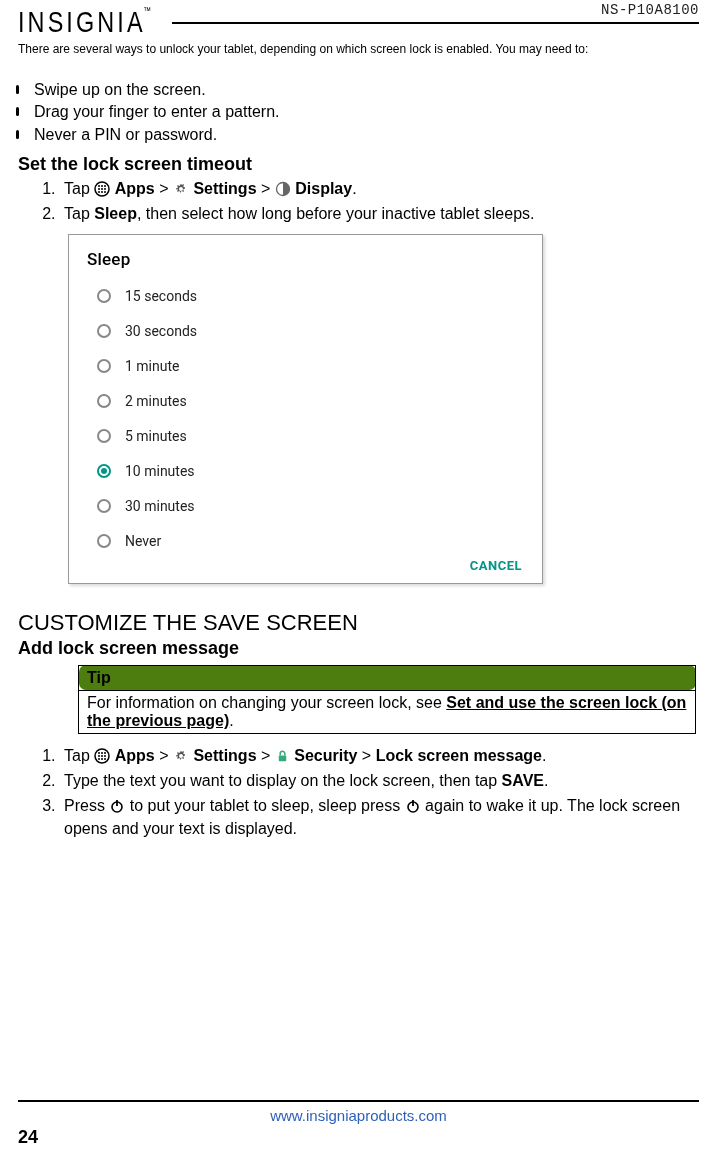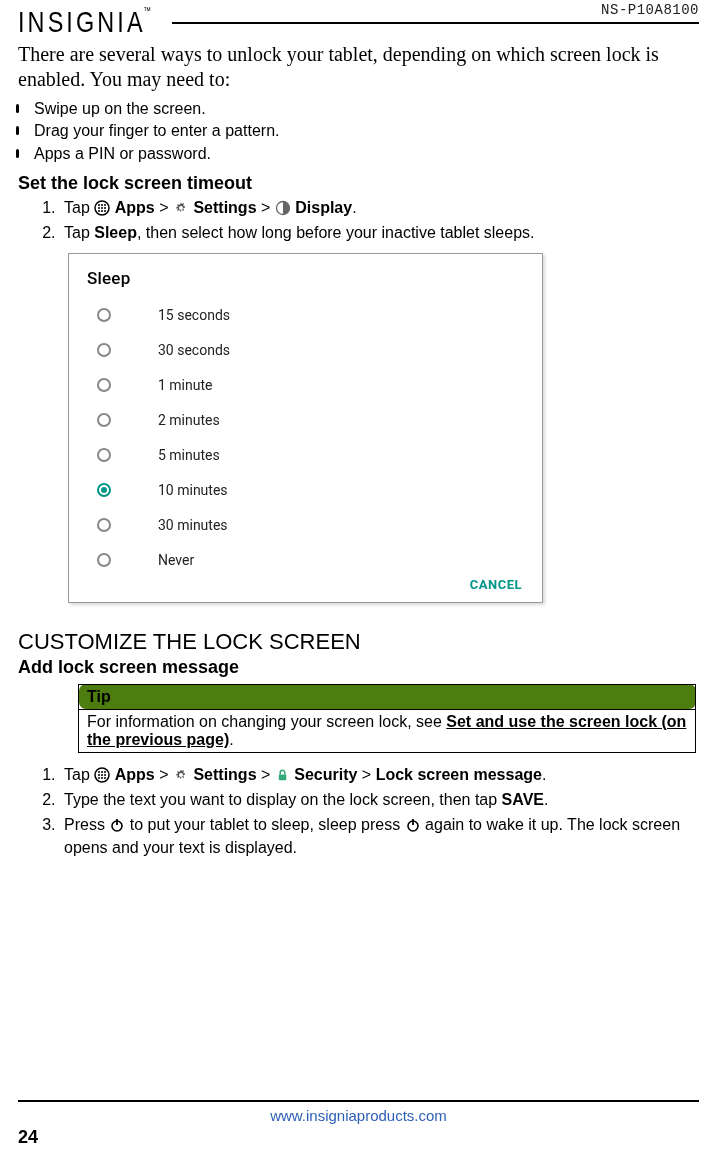--- a/index.html
+++ b/index.html
@@ -62,24 +62,23 @@
     font-size: 18px;
     font-weight: bold;
     margin: 8px 0 2px 0;
   }
   h2.major {
     font-size: 22px;
     font-weight: 400;
     margin: 26px 0 2px 0;
   }
   p.body {
-    font-size: 20px;
-    margin: 4px 0 6px 0;
+    font-size: 12px;
+    margin: 4px 0 22px 0;
     line-height: 1.25;
-    font-family: Liberation Serif, serif;
   }
   ul.bullets {
     margin: 2px 0 8px 16px;
     padding: 0;
   }
   ul.bullets li {
     list-style: none;
     position: relative;
     font-size: 16px;
     line-height: 1.4;
@@ -131,21 +130,20 @@
     font-weight: 500;
     margin-bottom: 10px;
     letter-spacing: 0.2px;
   }
   .mock .opt {
     display: flex;
     align-items: center;
     font-size: 14px;
     height: 35px;
     color: #222;
-    gap: 33px;
   }
   .mock .radio {
     width: 14px;
     height: 14px;
     border: 2px solid #888;
     border-radius: 50%;
     margin-right: 14px;
     margin-left: 10px;
     flex-shrink: 0;
     box-sizing: border-box;
@@ -222,21 +220,21 @@
     <span>INSIGNIA</span><sup>™</sup>
   </div>
   <div class="model">NS-P10A8100</div>
   <div class="top-line"></div>
 
   <div class="content">
     <p class="body">There are several ways to unlock your tablet, depending on which screen lock is enabled. You may need to:</p>
     <ul class="bullets">
       <li>Swipe up on the screen.</li>
       <li>Drag your finger to enter a pattern.</li>
-      <li>Apps a PIN or password.</li>
+      <li>Never a PIN or password.</li>
     </ul>
 
     <h3 class="section" style="margin-top:2px">Set the lock screen timeout</h3>
     <ol class="steps">
       <li>
         <span>Tap </span>
         <svg class="icon-circle" width="16" height="16" viewBox="0 0 16 16">
             <circle cx="8" cy="8" r="7" fill="none" stroke="#000" stroke-width="1.5"></circle>
             <g fill="#000">
               <circle cx="5" cy="5" r="1"></circle>
@@ -301,21 +299,21 @@
             <span>30 minutes</span>
           </div>
           <div class="opt">
             <div class="radio"></div>
             <span>Never</span>
           </div>
         </div>
       <div class="cancel">CANCEL</div>
     </div>
 
-    <h2 class="major">CUSTOMIZE THE LOCK SCREEN</h2>
+    <h2 class="major">CUSTOMIZE THE SAVE SCREEN</h2>
     <h3 class="section" style="margin-top:2px">Add lock screen message</h3>
 
     <table class="tip">
       <tbody>
           <tr>
             <td class="hd">Tip</td>
           </tr>
       <tr>
             <td>
         <span>For information on changing your screen lock, see </span><span class="link-underline">Set and use the screen lock (on the previous page)</span><span>.</span>

